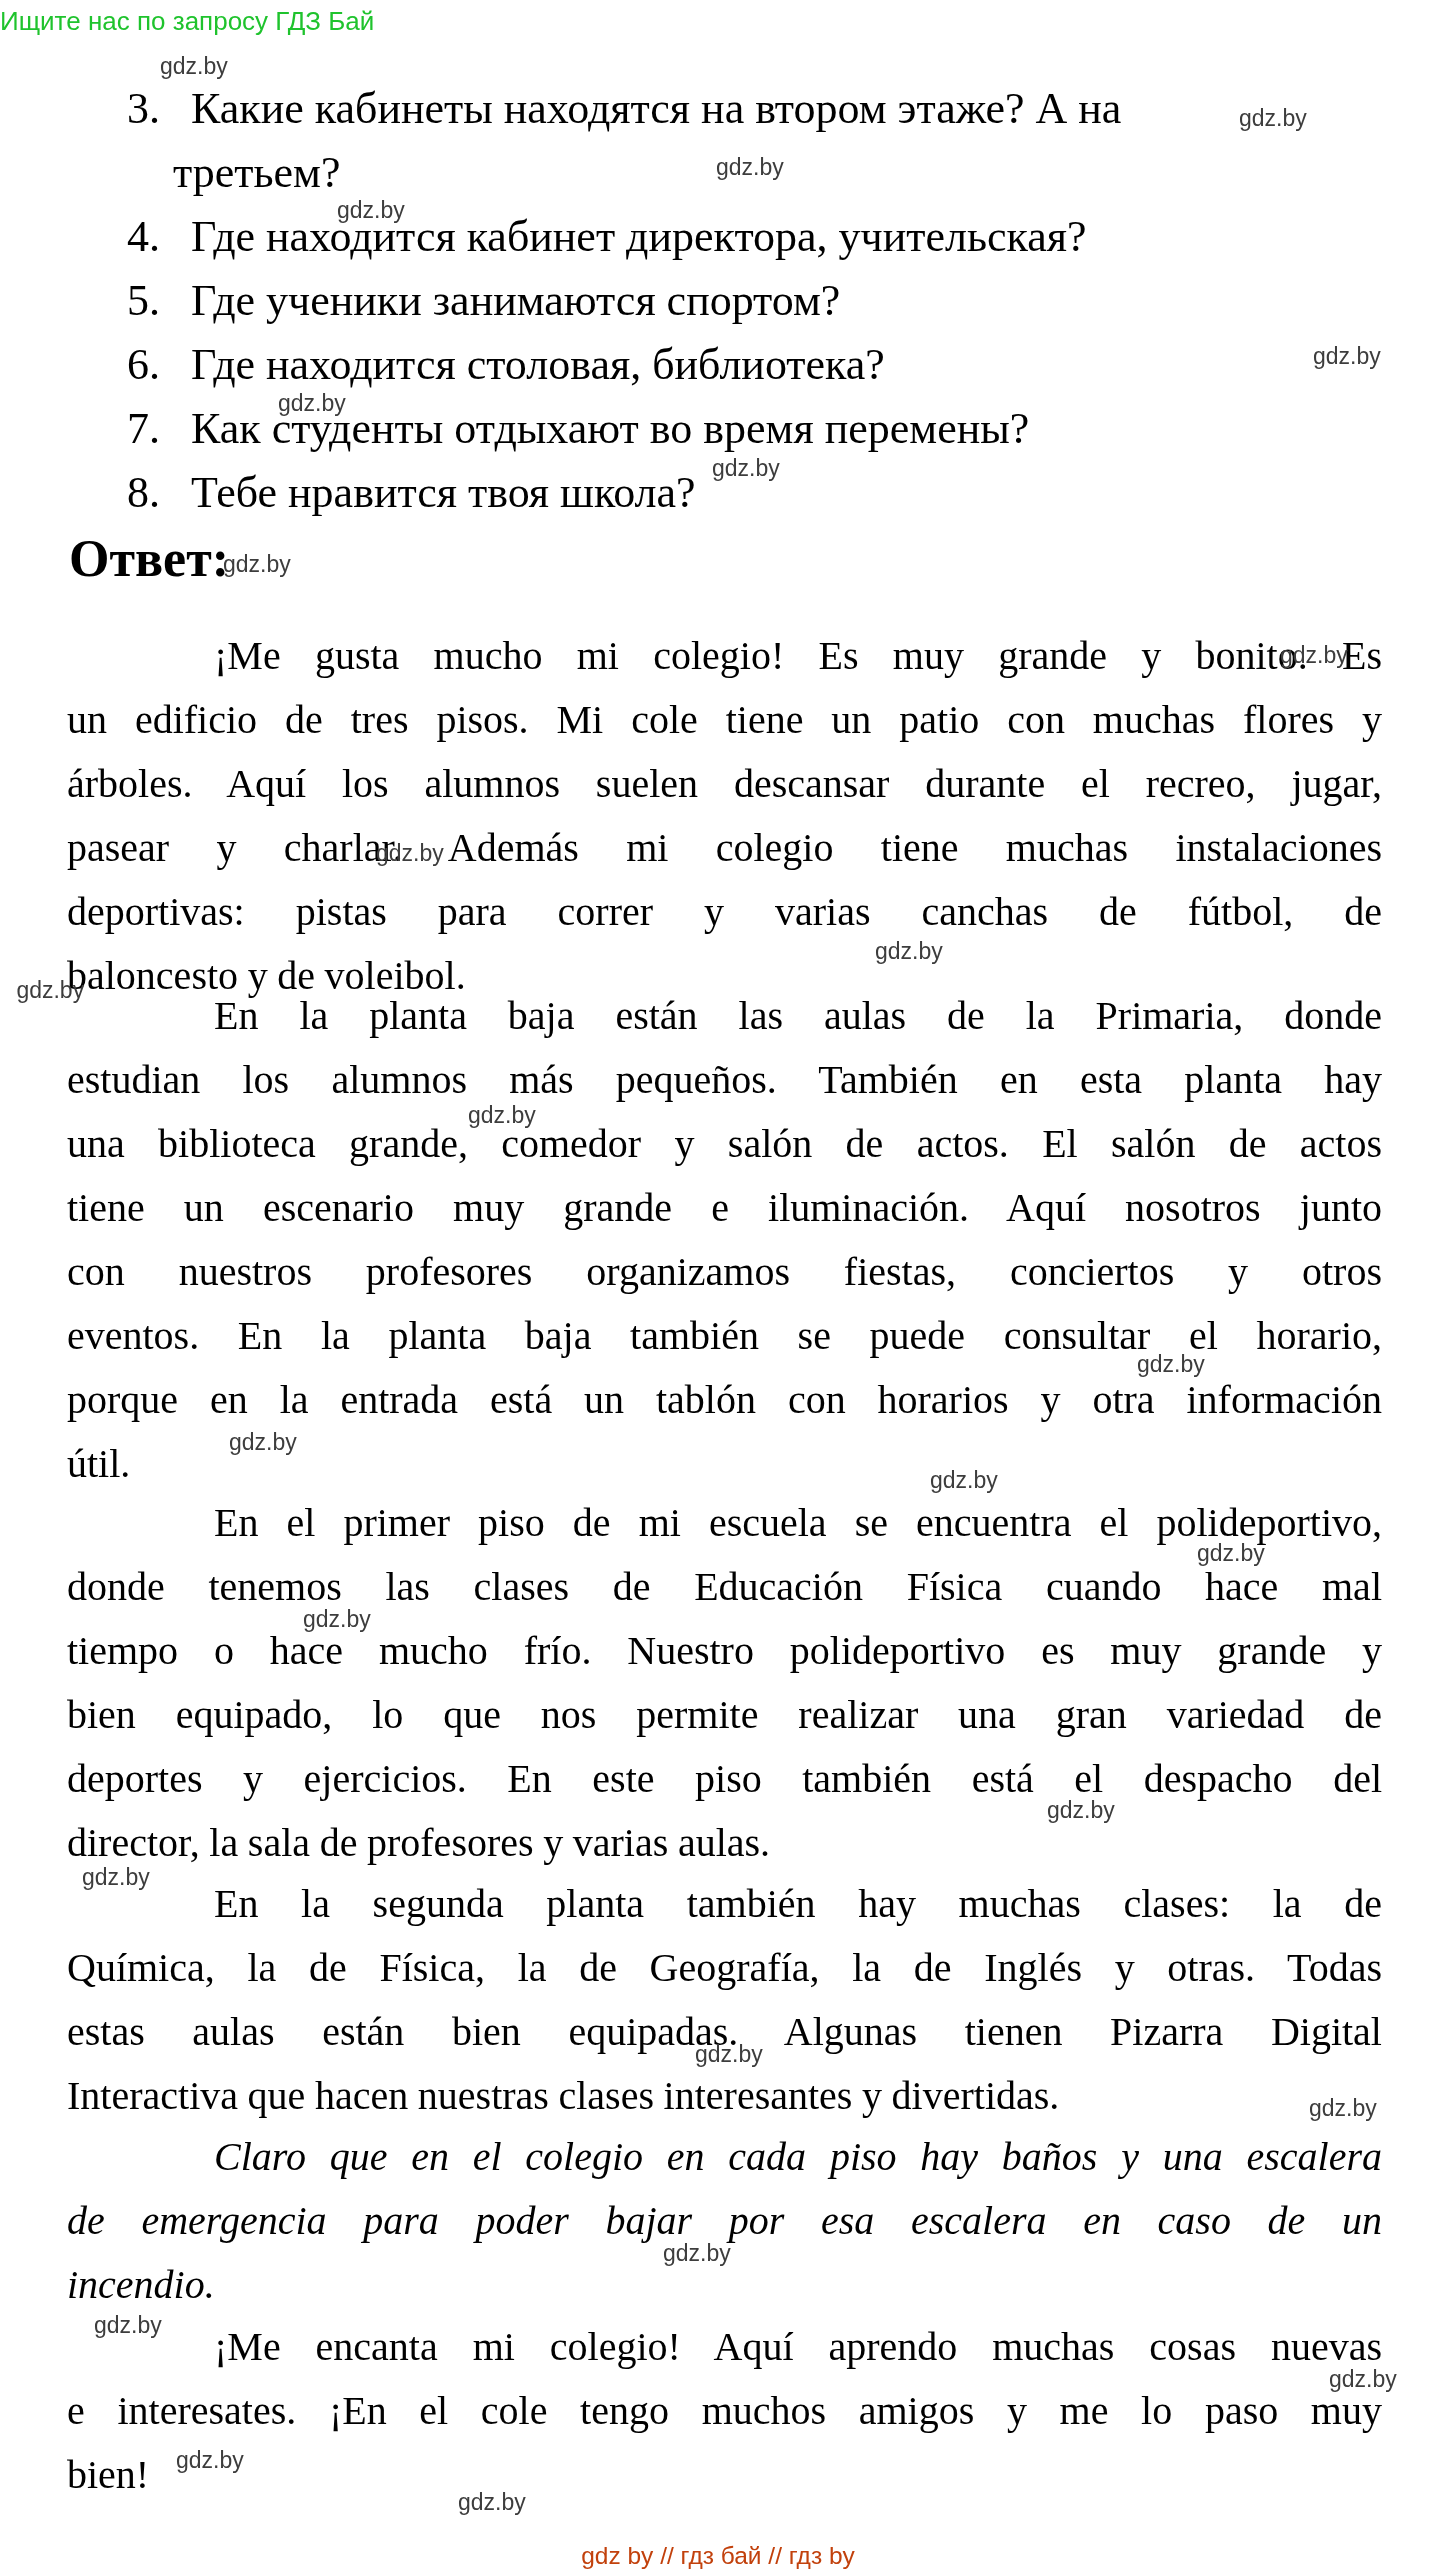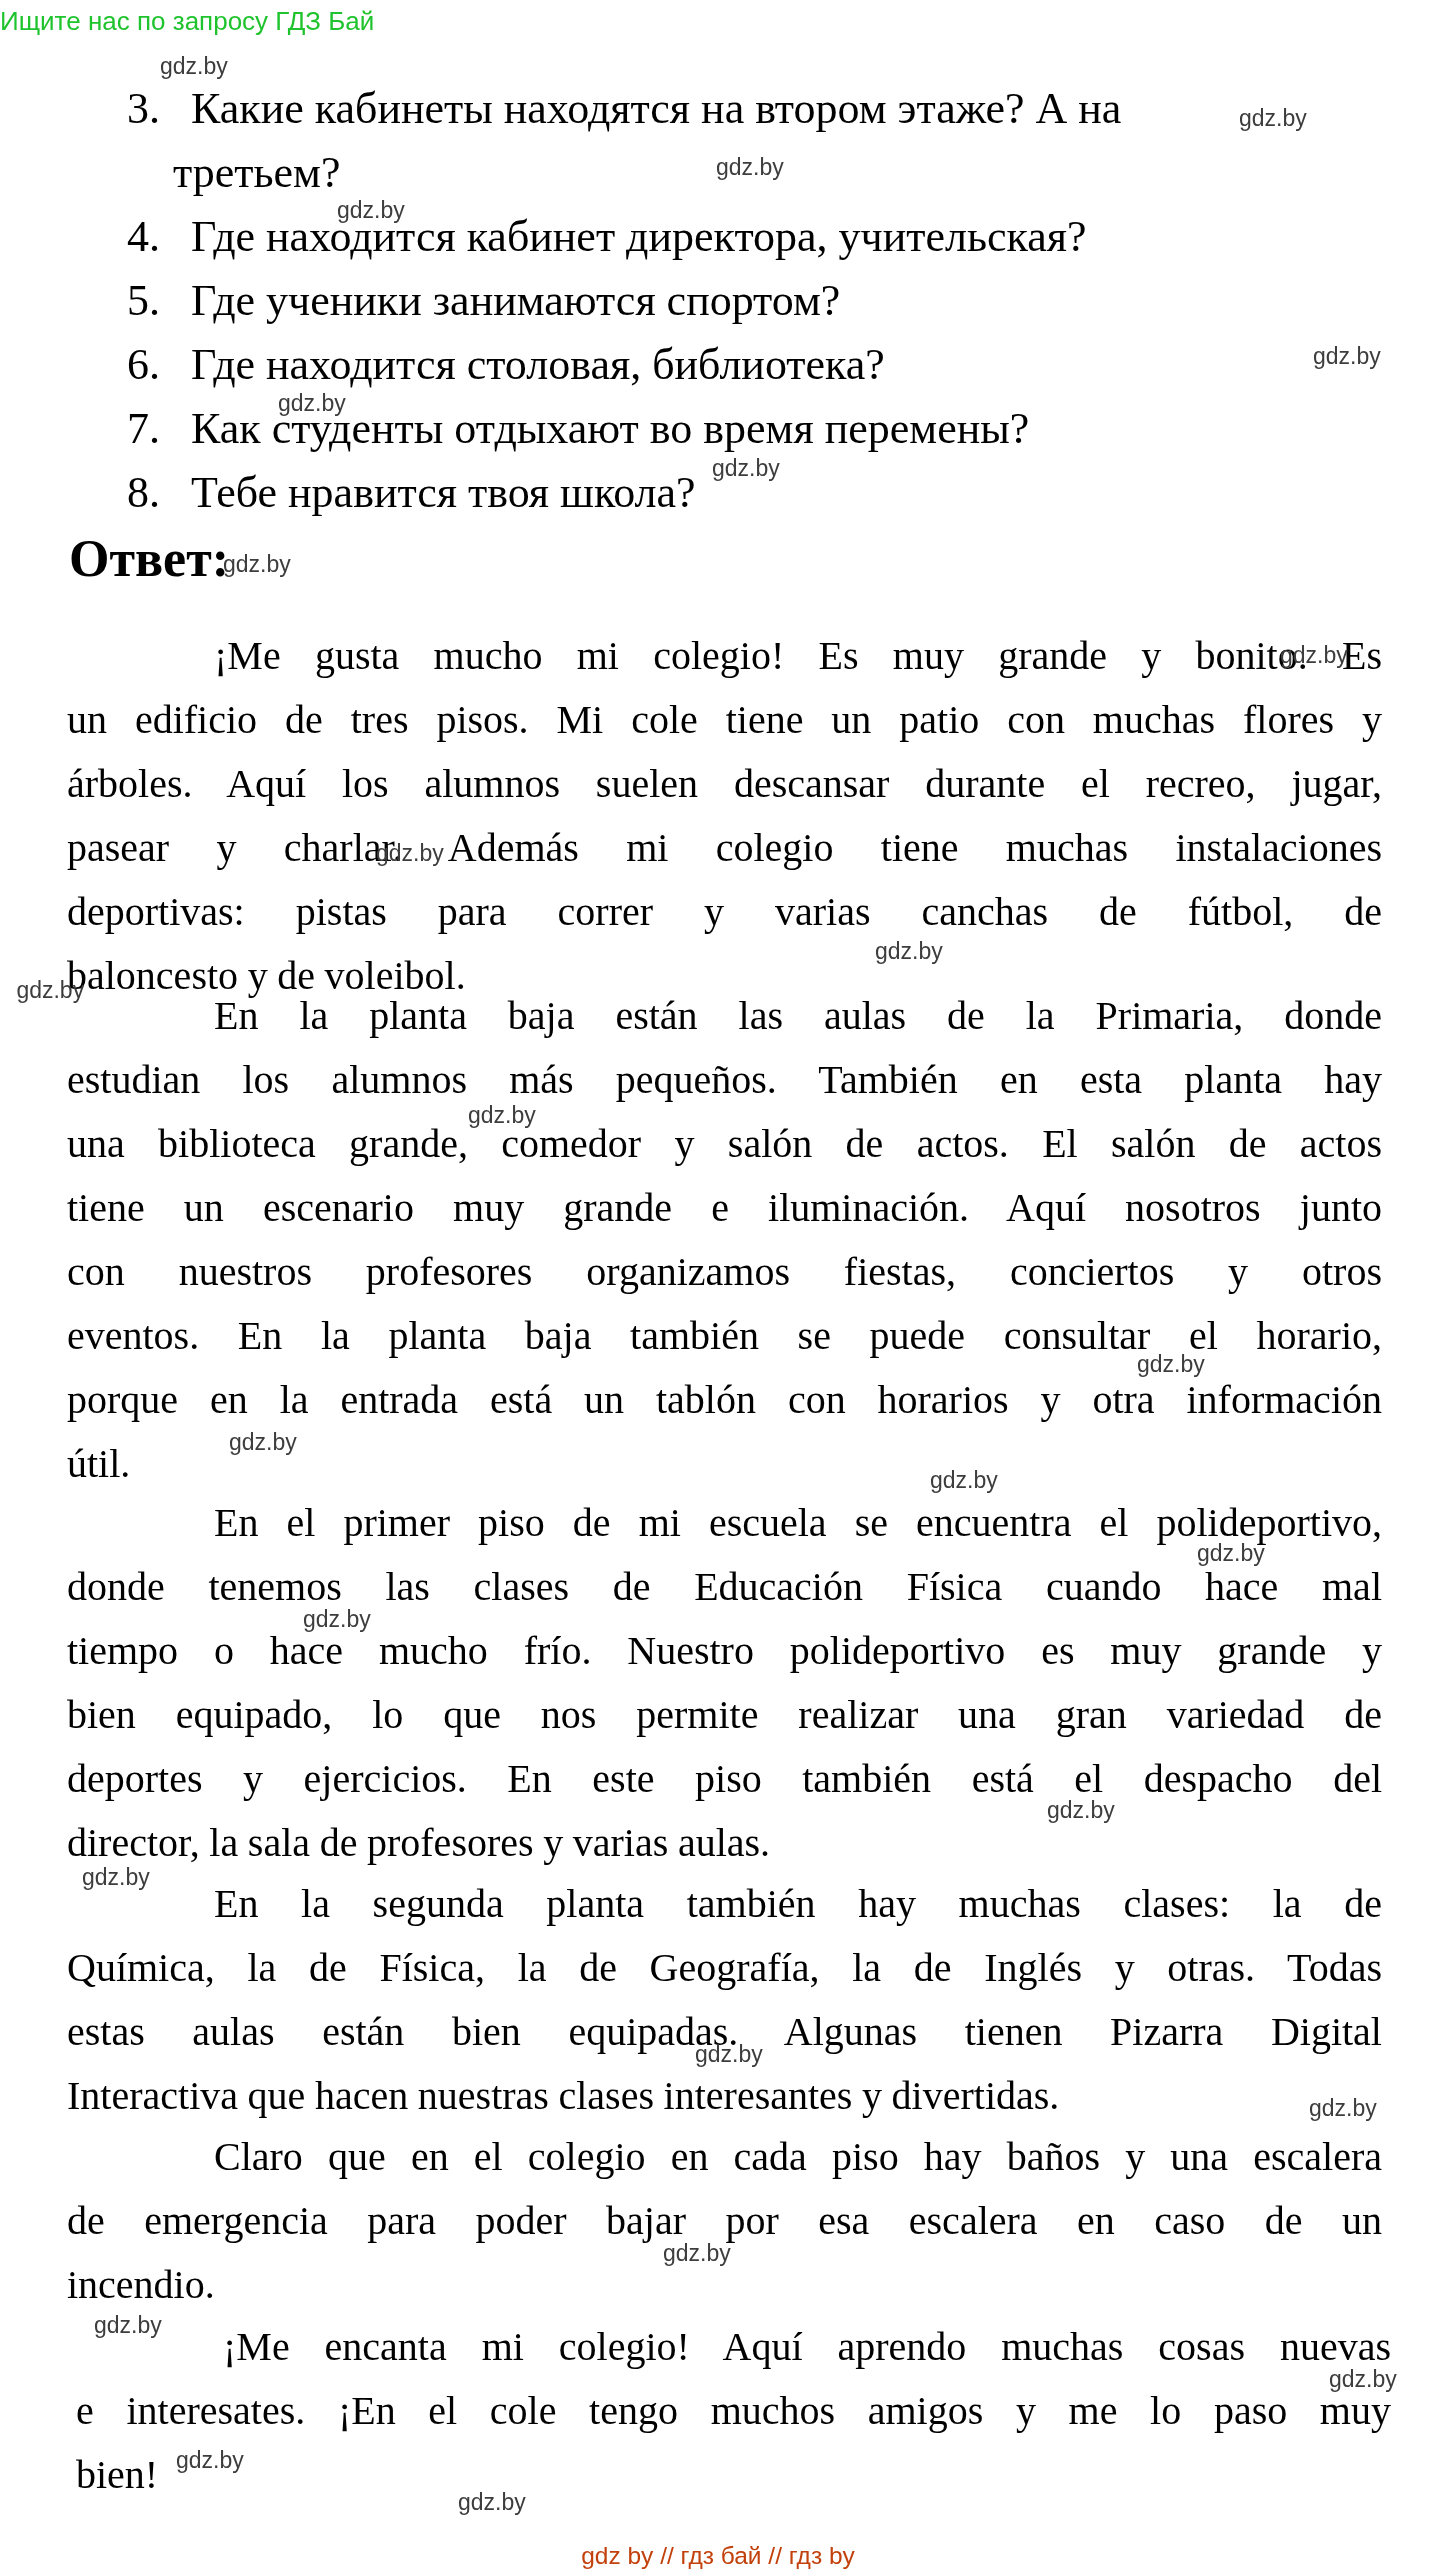--- a/index.html
+++ b/index.html
@@ -50,21 +50,21 @@
   .par{position:absolute;left:67px;width:1315px;}
   .pline{
     height:64px;line-height:64px;
     font-size:40px;
     text-align:justify;text-align-last:justify;
     word-spacing:-0.4px;
   }
   .pline.first{padding-left:147px;}
   .pline.last{text-align-last:left;}
   .p1{top:624px;} .p2{top:984px;} .p3{top:1491px;}
-  .p4{top:1872px;} .p5{top:2125px;} .p6{top:2315px;margin-left:9px;}
+  .p4{top:1872px;} .p5{top:2125px;font-style:italic;} .p6{top:2315px;}
 </style>
 </head>
 <body>
 
 <div id="page">
 
   <div class="promo">Ищите нас по запросу ГДЗ Бай</div>
 
   <div class="qlist">
     <div class="qline"><span class="qnum">3.</span><span class="qtxt">Какие кабинеты находятся на втором этаже? А на</span></div>

